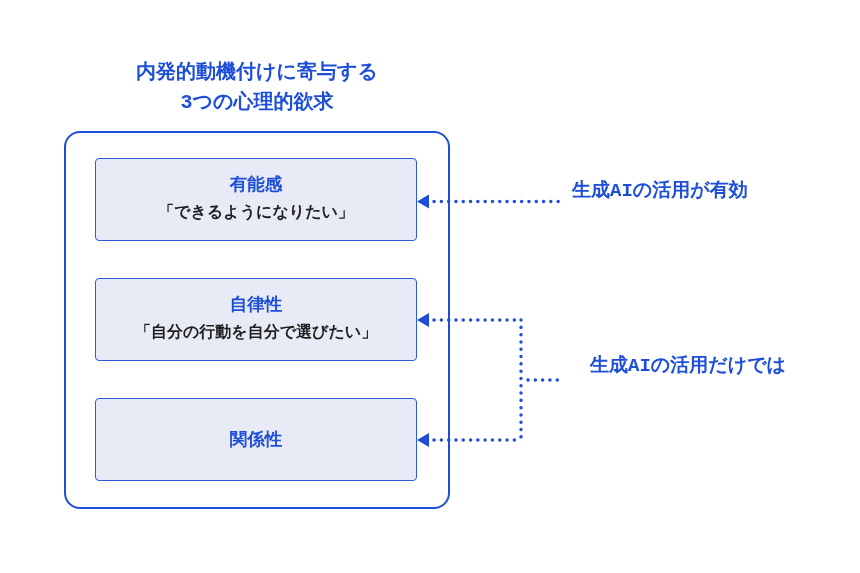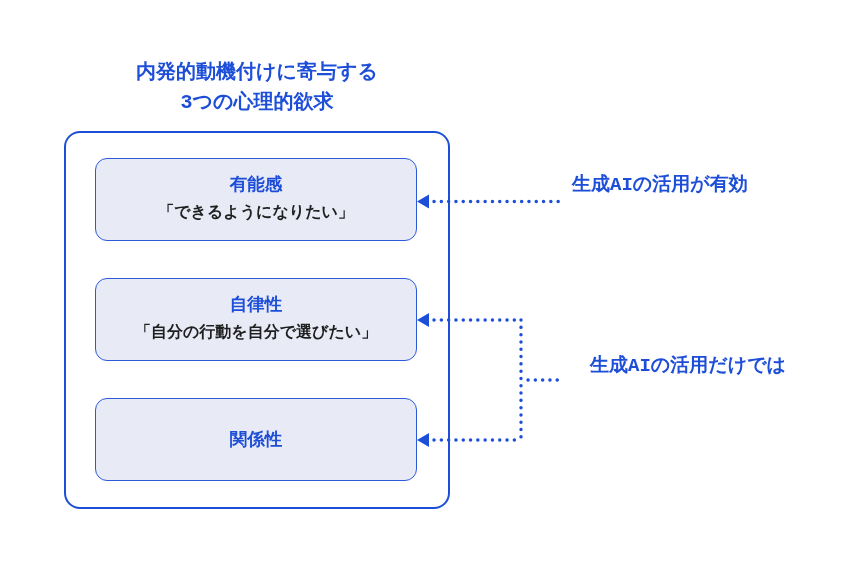--- a/index.html
+++ b/index.html
@@ -30,42 +30,42 @@
     left:64px;top:131px;width:386px;height:378px;
     background:#fff;
     border:2.5px solid var(--accent);
     border-radius:16px;
   }
   .need-box{
     position:absolute;
     left:95px;width:322px;height:83px;
     background:var(--box-fill);
     border:1.5px solid var(--box-border);
-    border-radius:12px;
+    border-radius:4px;
     display:flex;flex-direction:column;align-items:center;justify-content:center;
     gap:3px;
   }
   .need-box.b1{top:158px;}
   .need-box.b2{top:278px;}
   .need-box.b3{top:398px;}
   .need-title{
     color:var(--accent);
     font-size:17.5px;font-weight:bold;line-height:24px;
   }
   .need-desc{
     color:var(--text-dark);
     font-size:16px;font-weight:bold;line-height:26px;
   }
   .annotation{
     position:absolute;
     color:var(--accent);
     font-size:19px;font-weight:bold;line-height:26px;
     white-space:nowrap;
   }
-  .annotation.a1{left:572px;top:172px;}
+  .annotation.a1{left:572px;top:178px;}
   .annotation.a2{left:554px;top:353px;margin-left:36px;}
   .overlay{
     position:absolute;left:0;top:0;width:860px;height:573px;
     pointer-events:none;
   }
   .dotline{
     stroke:var(--accent);
     stroke-width:3.4;
     stroke-linecap:round;
     stroke-dasharray:0.1 7.2;

